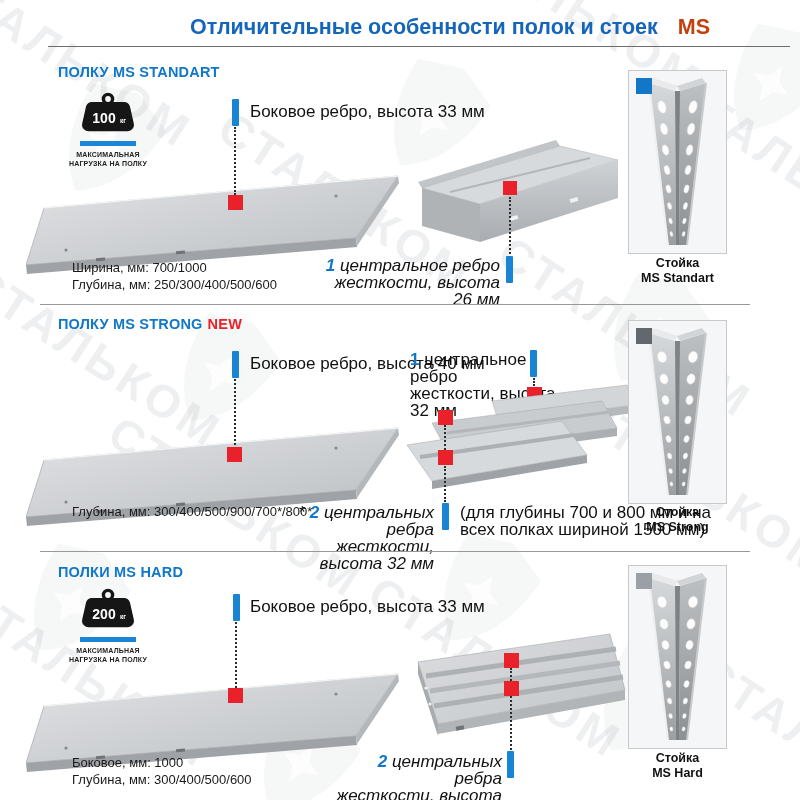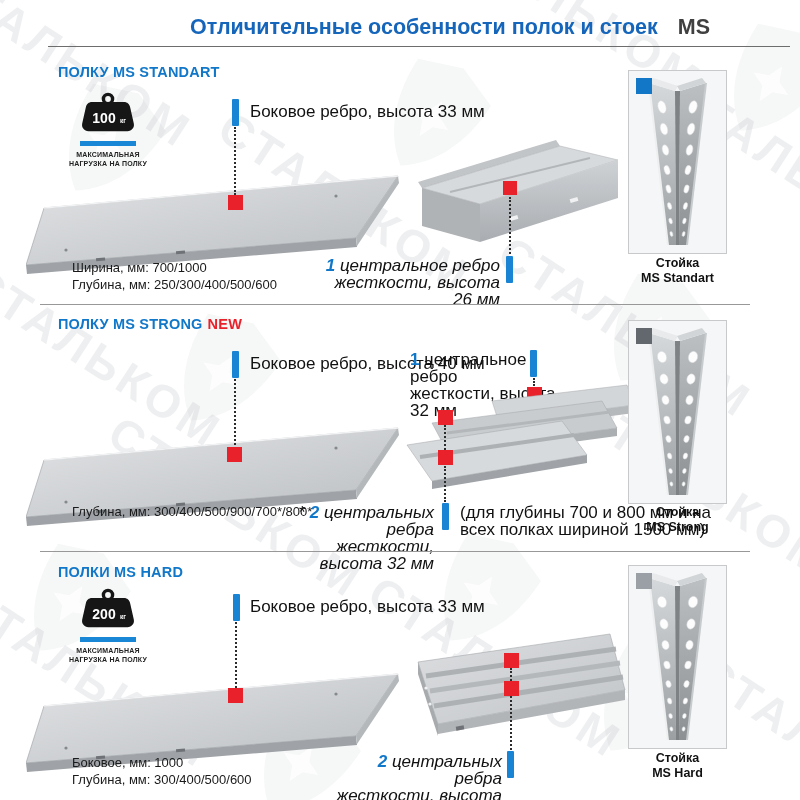--- a/index.html
+++ b/index.html
@@ -7,21 +7,21 @@
         font-family:"Liberation Sans",sans-serif;color:#1a1a1a;}
   .abs{position:absolute;}
   
   .wm-layer{position:absolute;inset:0;z-index:0;pointer-events:none;}
   .wm-text{position:absolute;font-weight:bold;font-size:46px;letter-spacing:4px;
            color:rgba(150,156,163,0.16);transform:rotate(33deg);white-space:nowrap;}
   .wm-shield{position:absolute;transform:rotate(33deg);opacity:0.55;}
   
   .content{position:absolute;inset:0;z-index:1;}
   .title{left:110px;top:15px;width:680px;text-align:center;font-weight:bold;font-size:21.5px;color:#1565bb;}
-  .title .accent{color:#404040;margin-left:20px;}
+  .title .accent{color:#c2410c;margin-left:20px;}
   .title-line{left:48px;top:46px;width:742px;height:1px;background:#6d6d6d;}
   .sec-head{font-weight:bold;font-size:14.5px;color:#1177c9;letter-spacing:.2px;}
   .sec-head .badge{color:#e8212b;margin-left:5px;}
   .divider{left:40px;width:710px;height:1px;background:#989898;}
   
   .load{width:104px;text-align:center;}
   .kb-val{fill:#ffffff;font-family:"Liberation Sans",sans-serif;font-weight:bold;font-size:14px;}
   .kb-unit{fill:#ffffff;font-family:"Liberation Sans",sans-serif;font-weight:bold;font-size:6.5px;}
   .load-bar{width:56px;height:5px;background:#1a86d6;margin:3px auto 0;}
   .load-cap{margin-top:4px;font-size:7px;font-weight:bold;line-height:9px;color:#222;letter-spacing:.2px;}

